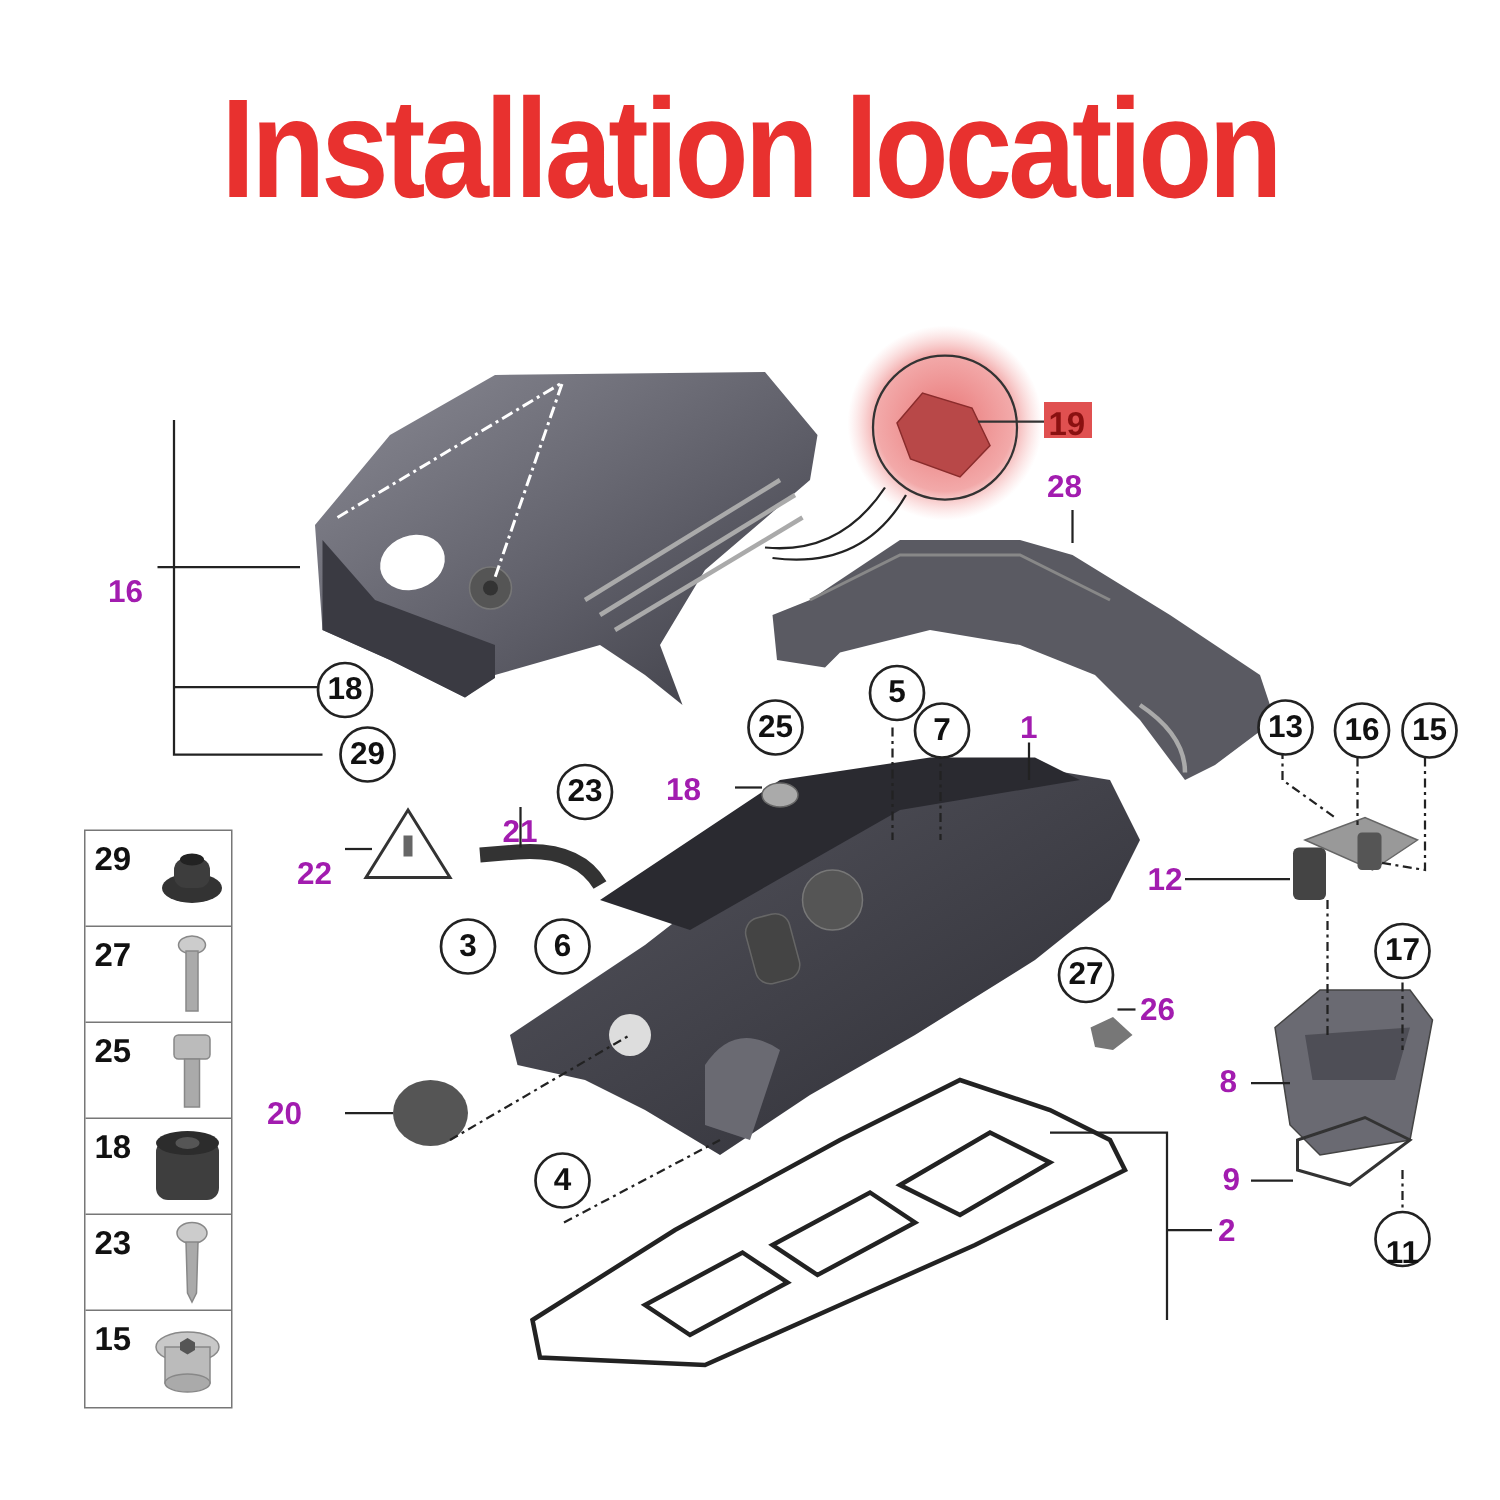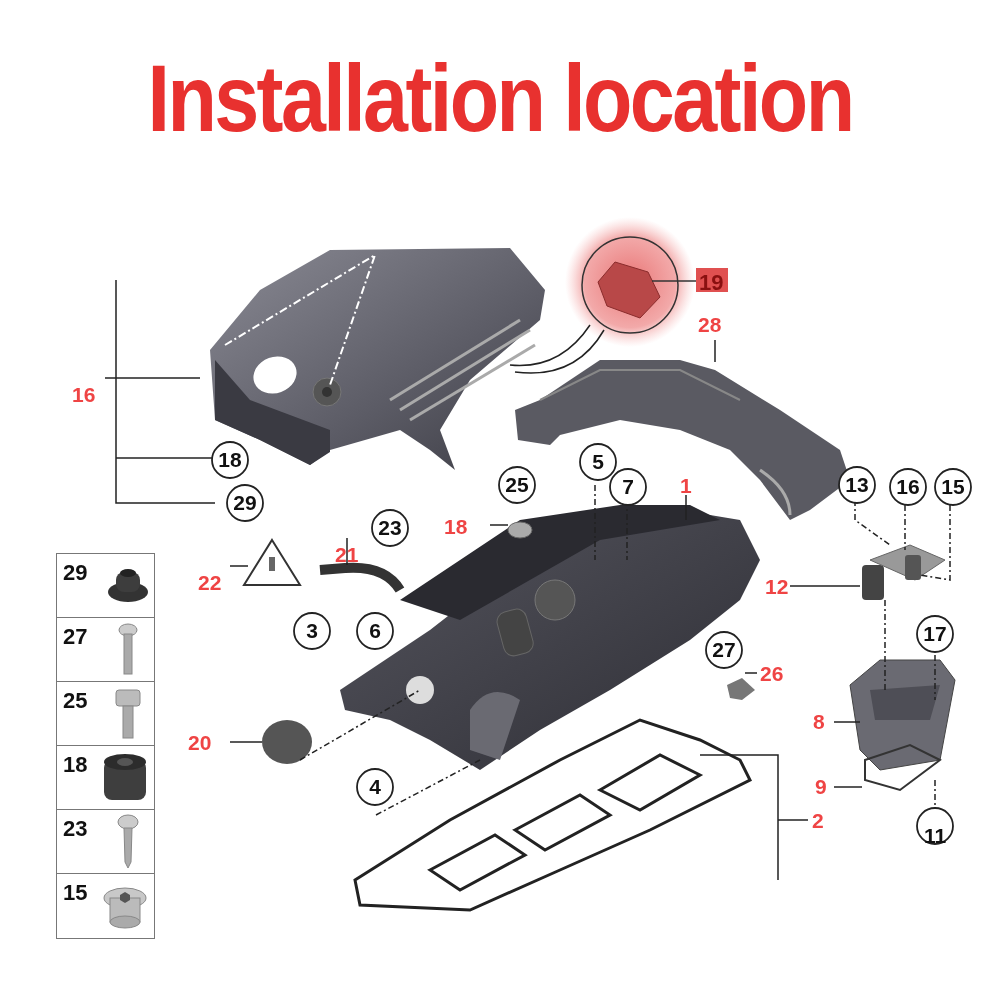--- a/index.html
+++ b/index.html
@@ -152,21 +152,21 @@
     <circle cx="375" cy="631" r="18"></circle>
     <circle cx="724" cy="650" r="18"></circle>
     <circle cx="375" cy="787" r="18"></circle>
     <circle cx="935" cy="634" r="18"></circle>
     <circle cx="935" cy="826" r="18"></circle>
   </g>
 </svg>
 
 <style>
   .cn{position:absolute;font-weight:bold;font-size:21px;color:#111;width:40px;text-align:center;line-height:1;}
-  .cp{position:absolute;font-weight:bold;font-size:21px;color:#ef4444;line-height:1;}
+  .cp{position:absolute;font-weight:bold;font-size:21px;color:#a21caf;line-height:1;}
 </style>
 <div class="cn" style="left:210px;top:449px">18</div>
 <div class="cn" style="left:225px;top:492px">29</div>
 <div class="cn" style="left:370px;top:517px">23</div>
 <div class="cn" style="left:497px;top:474px">25</div>
 <div class="cn" style="left:578px;top:451px">5</div>
 <div class="cn" style="left:608px;top:476px">7</div>
 <div class="cn" style="left:837px;top:474px">13</div>
 <div class="cn" style="left:888px;top:476px">16</div>
 <div class="cn" style="left:933px;top:476px">15</div>
@@ -178,21 +178,21 @@
 <div class="cn" style="left:915px;top:825px">11</div>
 
 <div class="cp" style="left:72px;top:384px">16</div>
 <div class="cp" style="left:698px;top:314px">28</div>
 <div class="cp" style="left:680px;top:475px">1</div>
 <div class="cp" style="left:335px;top:544px">21</div>
 <div class="cp" style="left:444px;top:516px">18</div>
 <div class="cp" style="left:198px;top:572px">22</div>
 <div class="cp" style="left:765px;top:576px">12</div>
 <div class="cp" style="left:760px;top:663px">26</div>
-<div class="cp" style="left:188px;top:732px">20</div>
+<div class="cp" style="left:178px;top:732px">20</div>
 <div class="cp" style="left:813px;top:711px">8</div>
 <div class="cp" style="left:815px;top:776px">9</div>
 <div class="cp" style="left:812px;top:810px">2</div>
 
 <div class="legend">
   <div class="cell">
     <span>29</span>
     <svg width="44" height="50">
         <ellipse cx="22" cy="34" rx="20" ry="10" fill="#333"></ellipse>
         <rect x="10" y="14" width="24" height="20" rx="8" fill="#3d3d3d"></rect>

